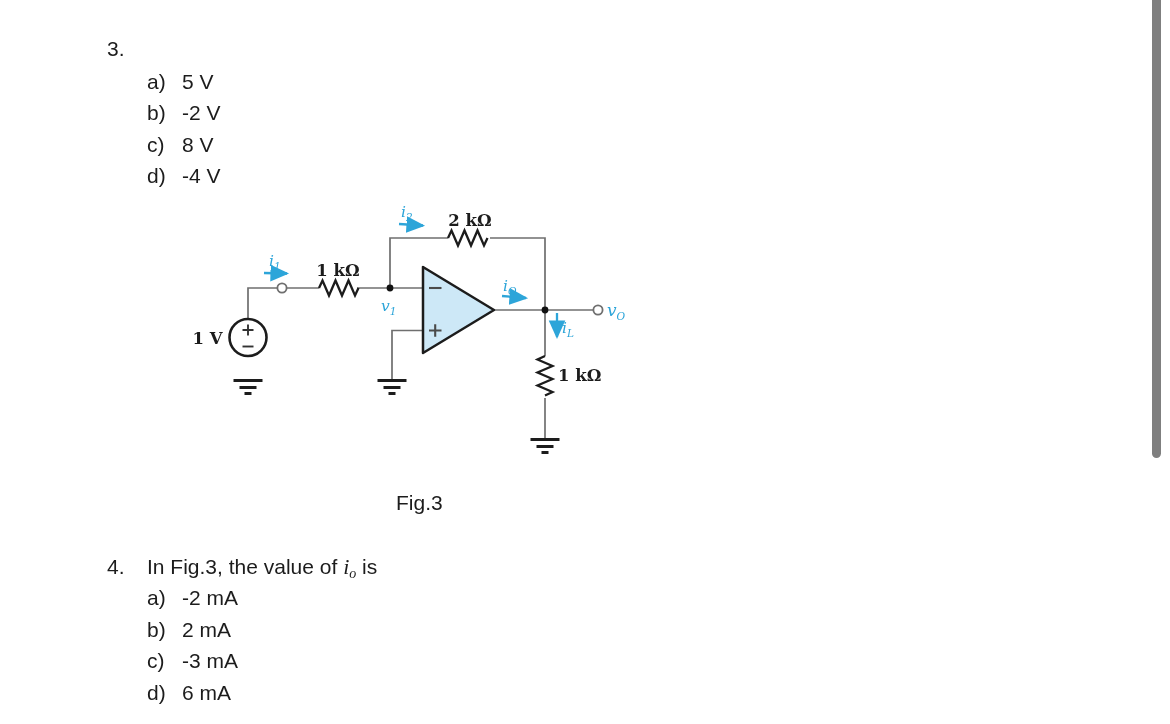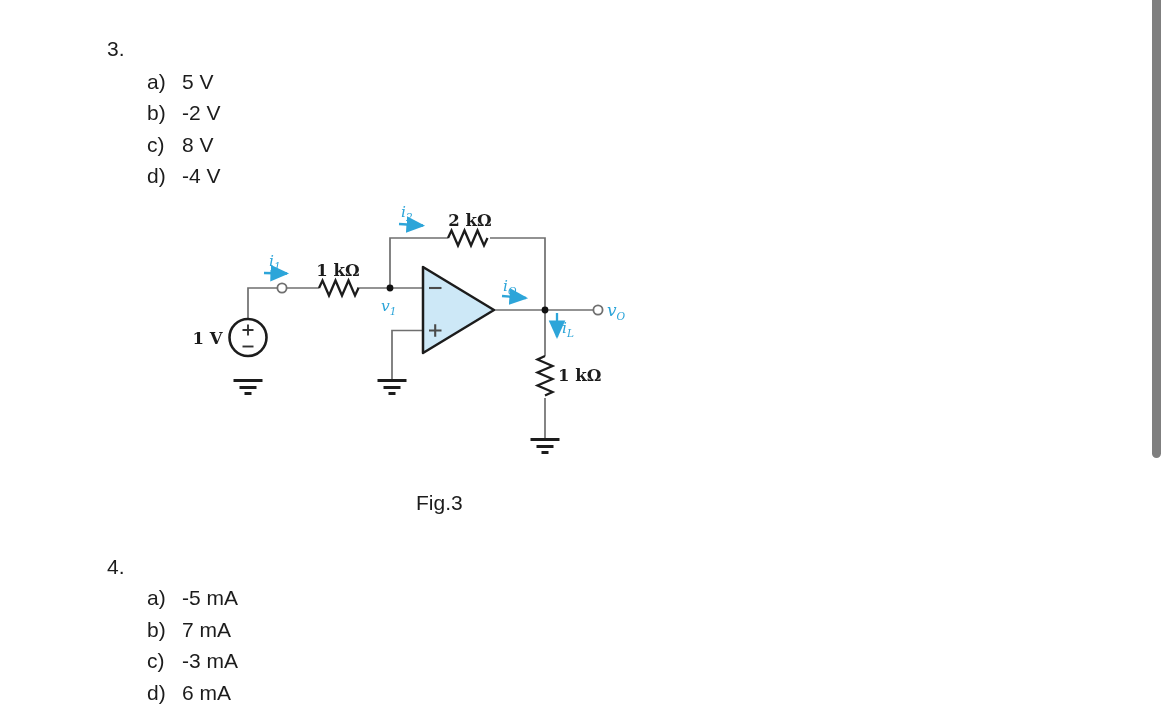--- a/index.html
+++ b/index.html
@@ -8,21 +8,21 @@
     background:#ffffff;
     font-family:"Liberation Sans",sans-serif;color:#1c1c1c;
   }
   .line{position:absolute;height:24px;line-height:24px;font-size:21px;white-space:pre;}
   .q-title{left:107px;display:flex;}
   .q-num{display:inline-block;width:40px;}
   .opt{left:147px;display:flex;}
   .opt-letter{display:inline-block;width:35px;}
   .math-var{font-family:"Liberation Serif",serif;font-style:italic;font-size:22px;}
   .math-sub{font-family:"Liberation Serif",serif;font-style:italic;font-size:14px;vertical-align:-4px;}
-  .fig-caption{left:416px;}
+  .fig-caption{left:396px;}
   .circuit{position:absolute;left:185px;top:195px;}
   .rlabel{font-family:"DejaVu Serif",serif;font-size:16.5px;font-weight:600;fill:#1c1c1c;}
   .clabel{font-family:"DejaVu Serif",serif;font-style:italic;font-size:15.5px;fill:#2da5d9;}
   .clabel-big{font-size:17px;}
   .csub{font-size:10.5px;}
   .scroll-thumb{
     position:absolute;left:1152px;top:0;width:9px;height:458px;
     background:#7f7f7f;border-radius:0 0 5px 5px;
   }
 </style>
@@ -122,28 +122,29 @@
   <text class="clabel" x="503" y="291"><tspan>i</tspan><tspan class="csub" dy="4">O</tspan></text>
   <text class="clabel" x="562" y="333"><tspan>i</tspan><tspan class="csub" dy="4">L</tspan></text>
   <text class="clabel" x="381" y="311"><tspan>v</tspan><tspan class="csub" dy="4">1</tspan></text>
   <text class="clabel clabel-big" x="607" y="316"><tspan>v</tspan><tspan class="csub" dy="4">O</tspan></text>
 </svg>
 
 <div class="line fig-caption" style="top:491px">Fig.3</div>
 
 <div class="line q-title" style="top:555px">
   <span class="q-num">4.</span>
+  <span><span>In Fig.3, the value of </span><span class="math-var">i</span><span class="math-sub">o</span><span> is</span></span>
 </div>
 <div class="line opt" style="top:586px">
   <span class="opt-letter">a)</span>
-  <span class="opt-text">-5 mA</span>
+  <span class="opt-text">-2 mA</span>
 </div>
 <div class="line opt" style="top:618px">
   <span class="opt-letter">b)</span>
-  <span class="opt-text">7 mA</span>
+  <span class="opt-text">2 mA</span>
 </div>
 <div class="line opt" style="top:649px">
   <span class="opt-letter">c)</span>
   <span class="opt-text">-3 mA</span>
 </div>
 <div class="line opt" style="top:681px">
   <span class="opt-letter">d)</span>
   <span class="opt-text">6 mA</span>
 </div>
 

